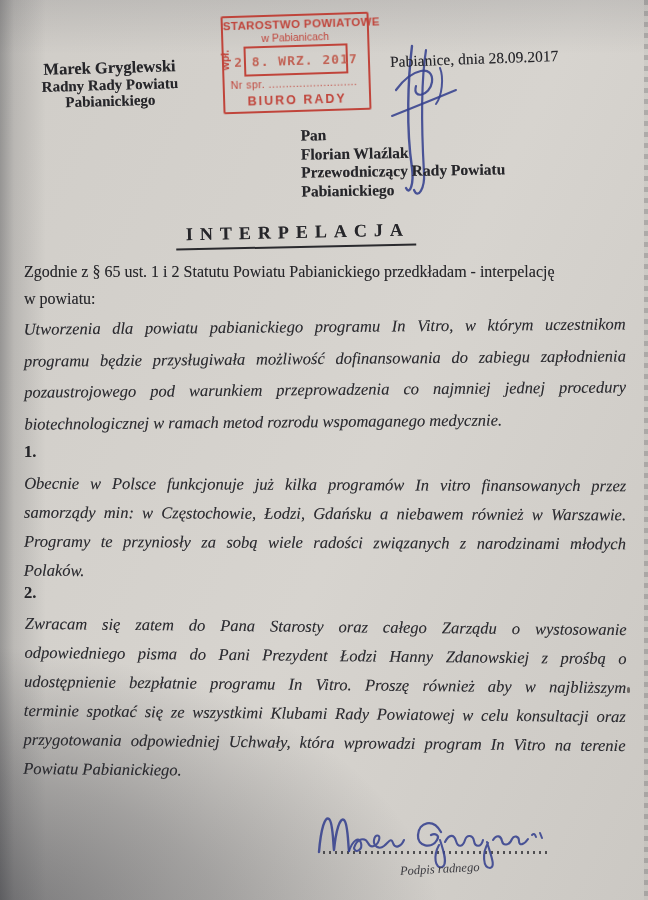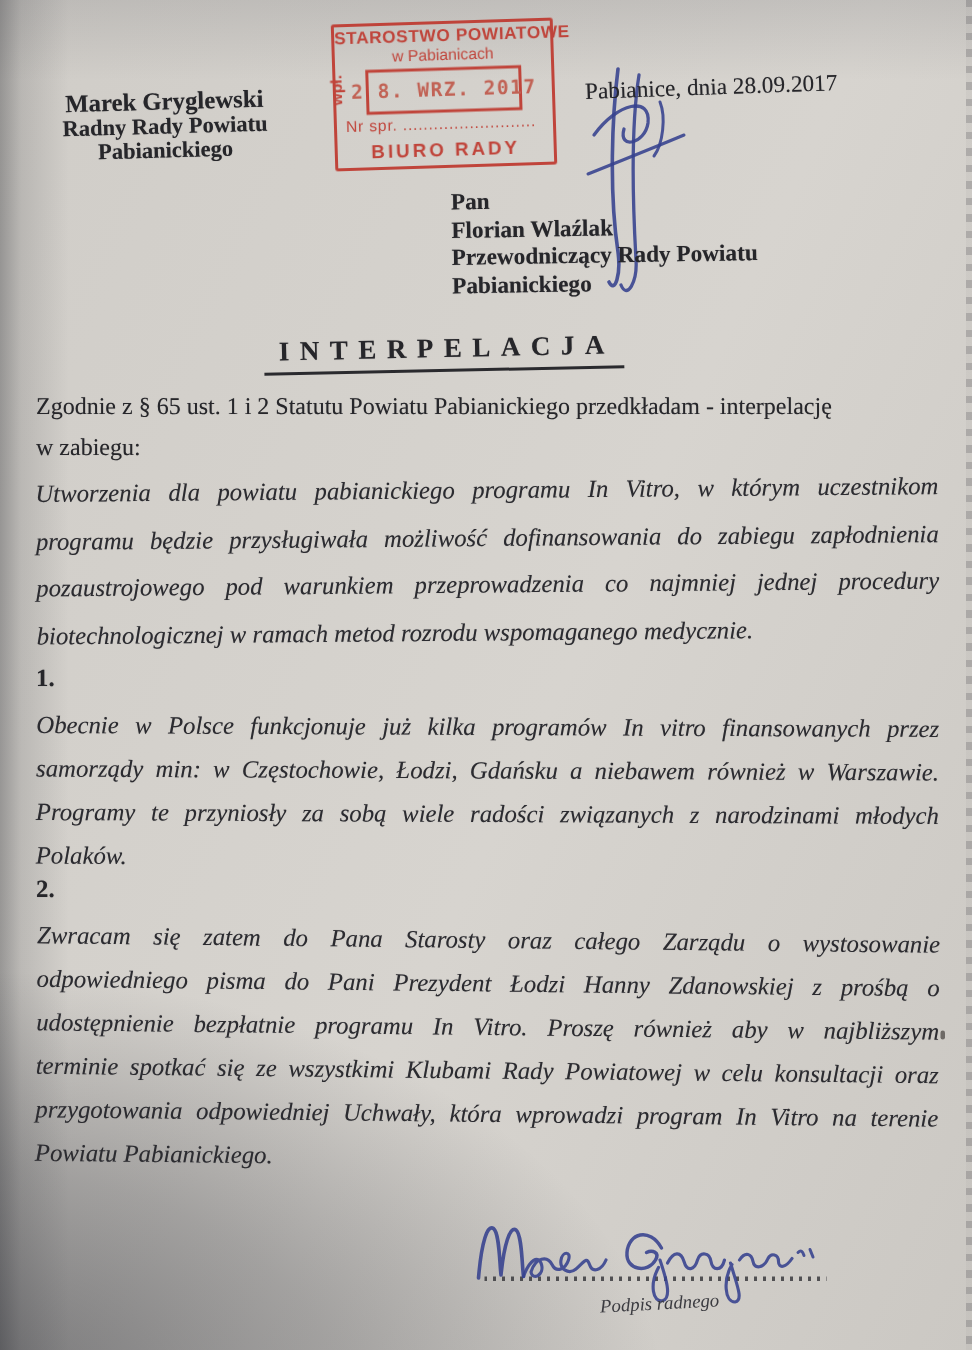--- a/index.html
+++ b/index.html
@@ -119,21 +119,21 @@
     <div>Przewodniczący Rady Powiatu</div>
     <div>Pabianickiego</div>
   </div>
 
   <div class="title-wrap">
     <span>INTERPELACJA</span>
   </div>
 
   <div class="para intro">
     <div>Zgodnie z § 65 ust. 1 i 2 Statutu Powiatu Pabianickiego przedkładam - interpelację</div>
-    <div>w zabiegu:</div>
+    <div>w powiatu:</div>
   </div>
 
   <div class="para ital subject">
     <div class="jline">Utworzenia dla powiatu pabianickiego programu In Vitro, w którym uczestnikom</div>
     <div class="jline">programu będzie przysługiwała możliwość dofinansowania do zabiegu zapłodnienia</div>
     <div class="jline">pozaustrojowego pod warunkiem przeprowadzenia co najmniej jednej procedury</div>
     <div class="jline last">biotechnologicznej w ramach metod rozrodu wspomaganego medycznie.</div>
   </div>
 
   <div class="pt pt1">1.</div>

